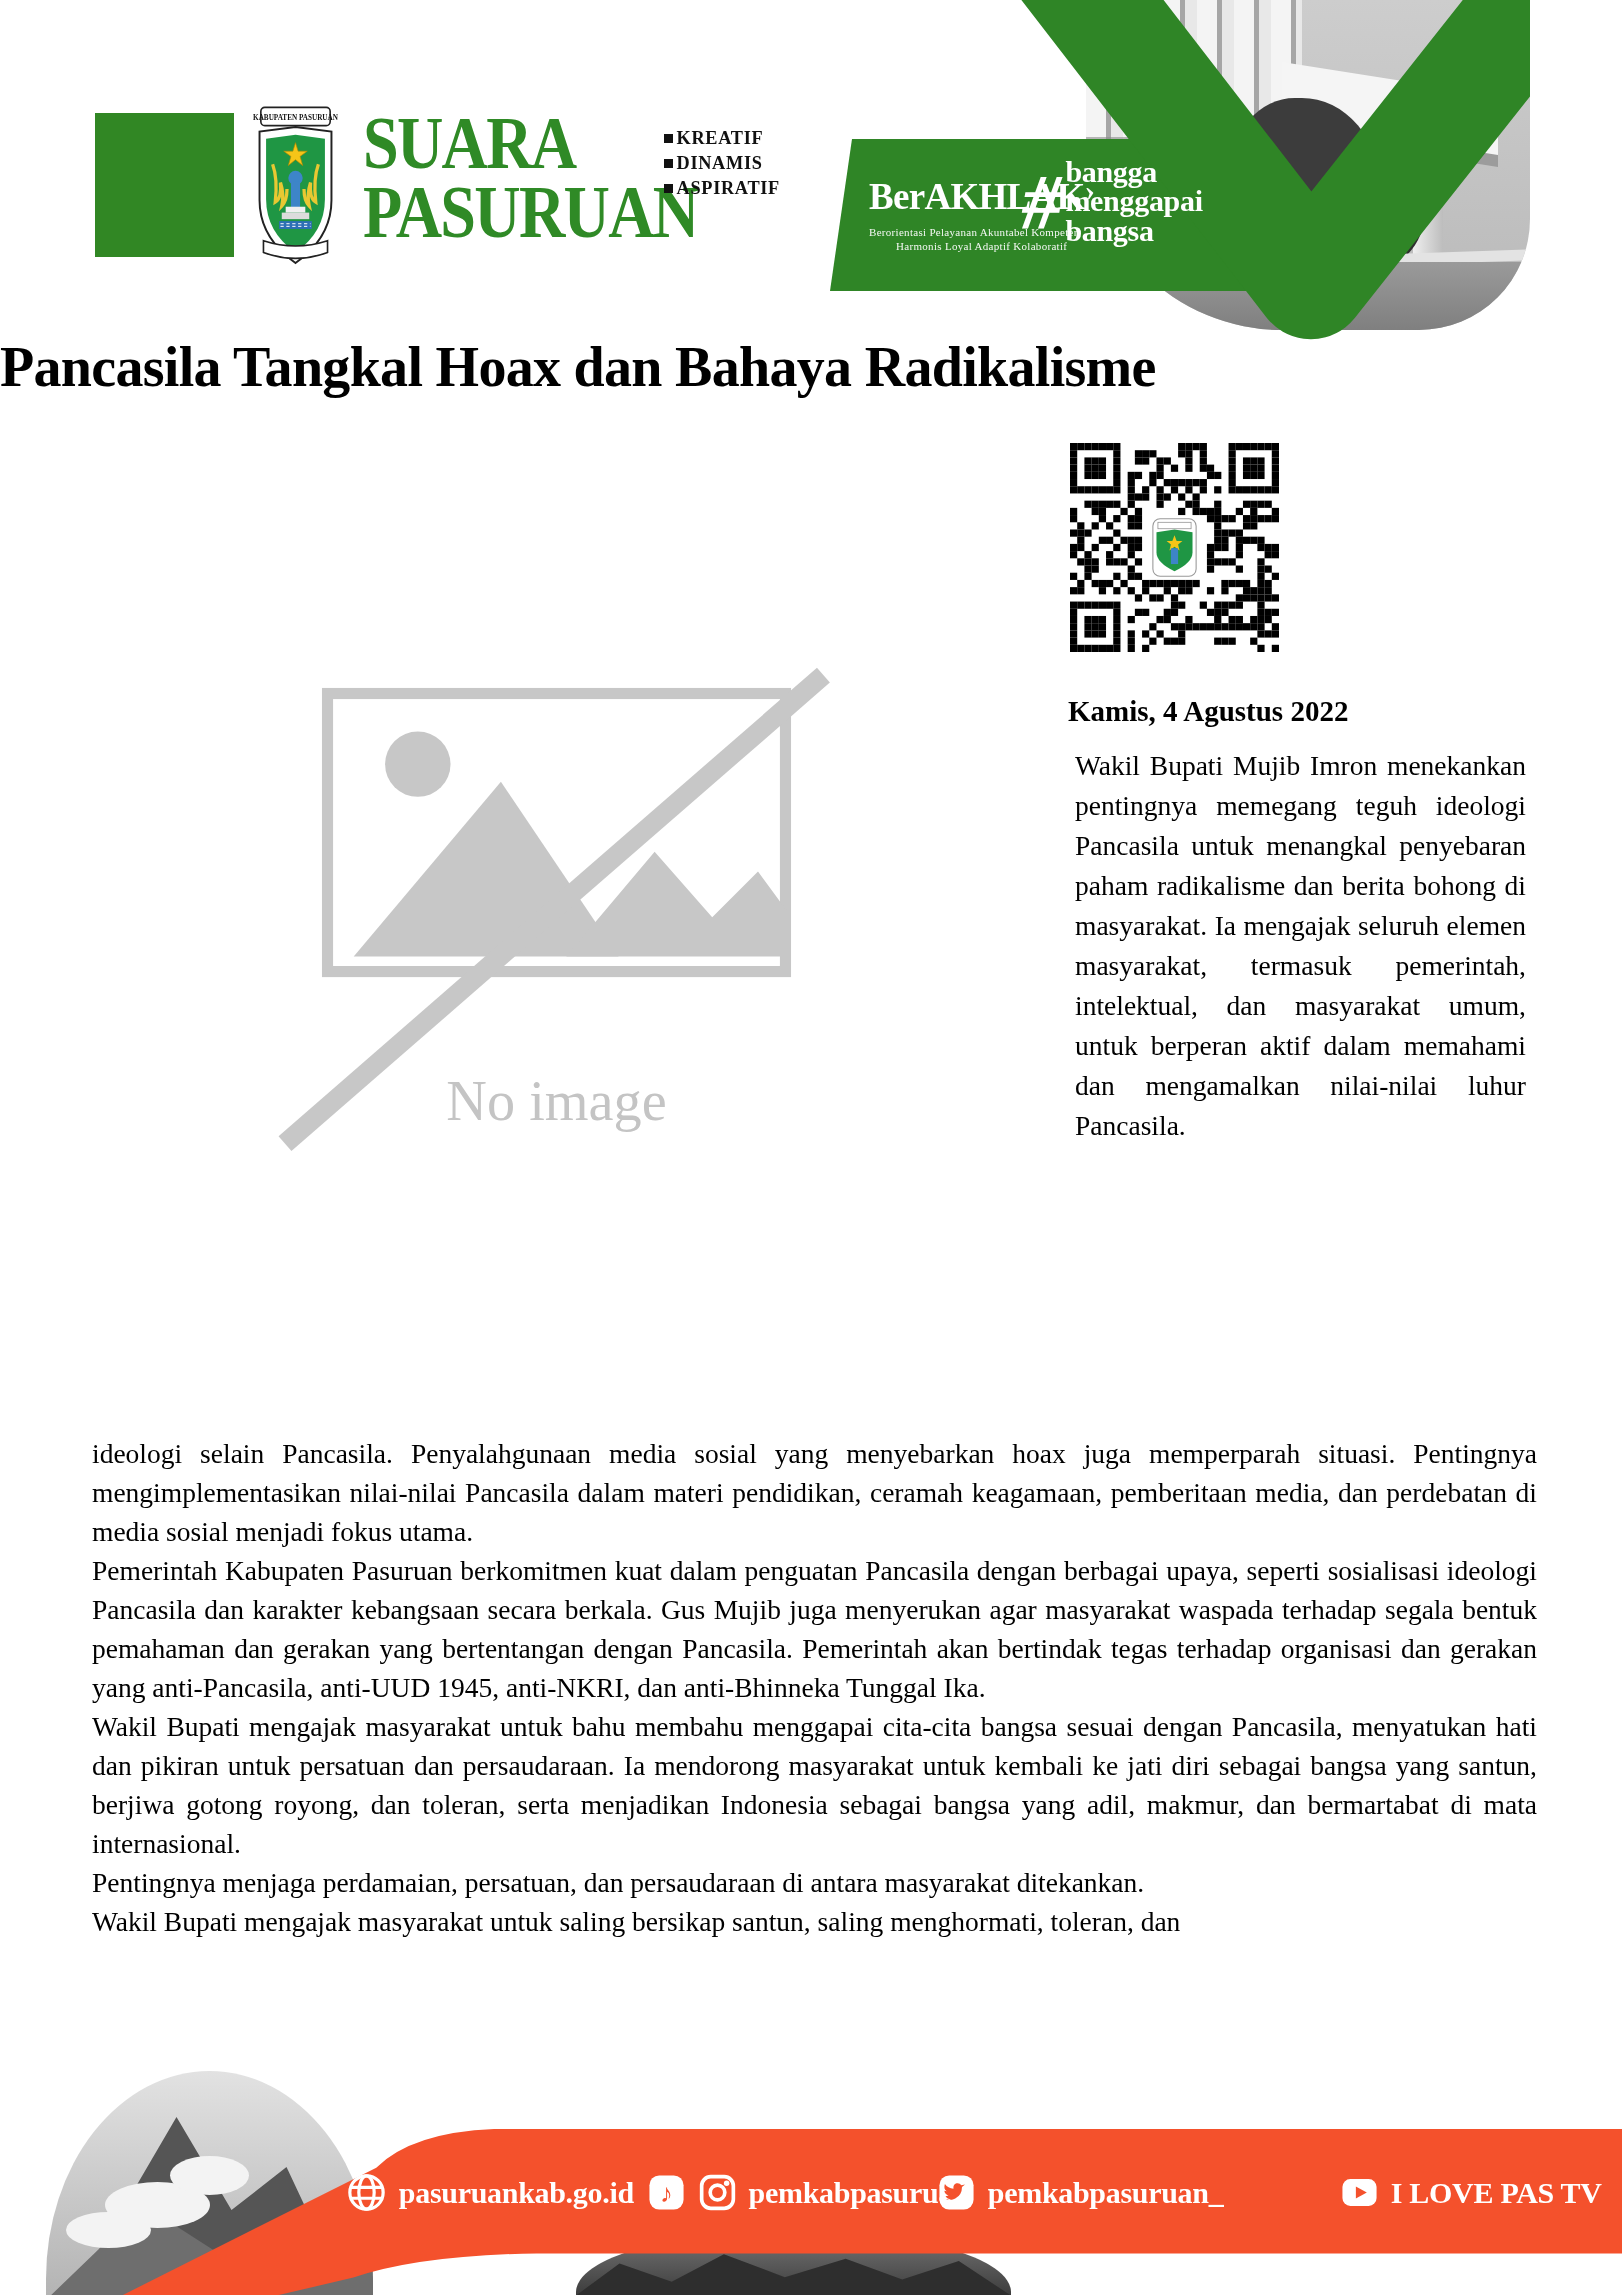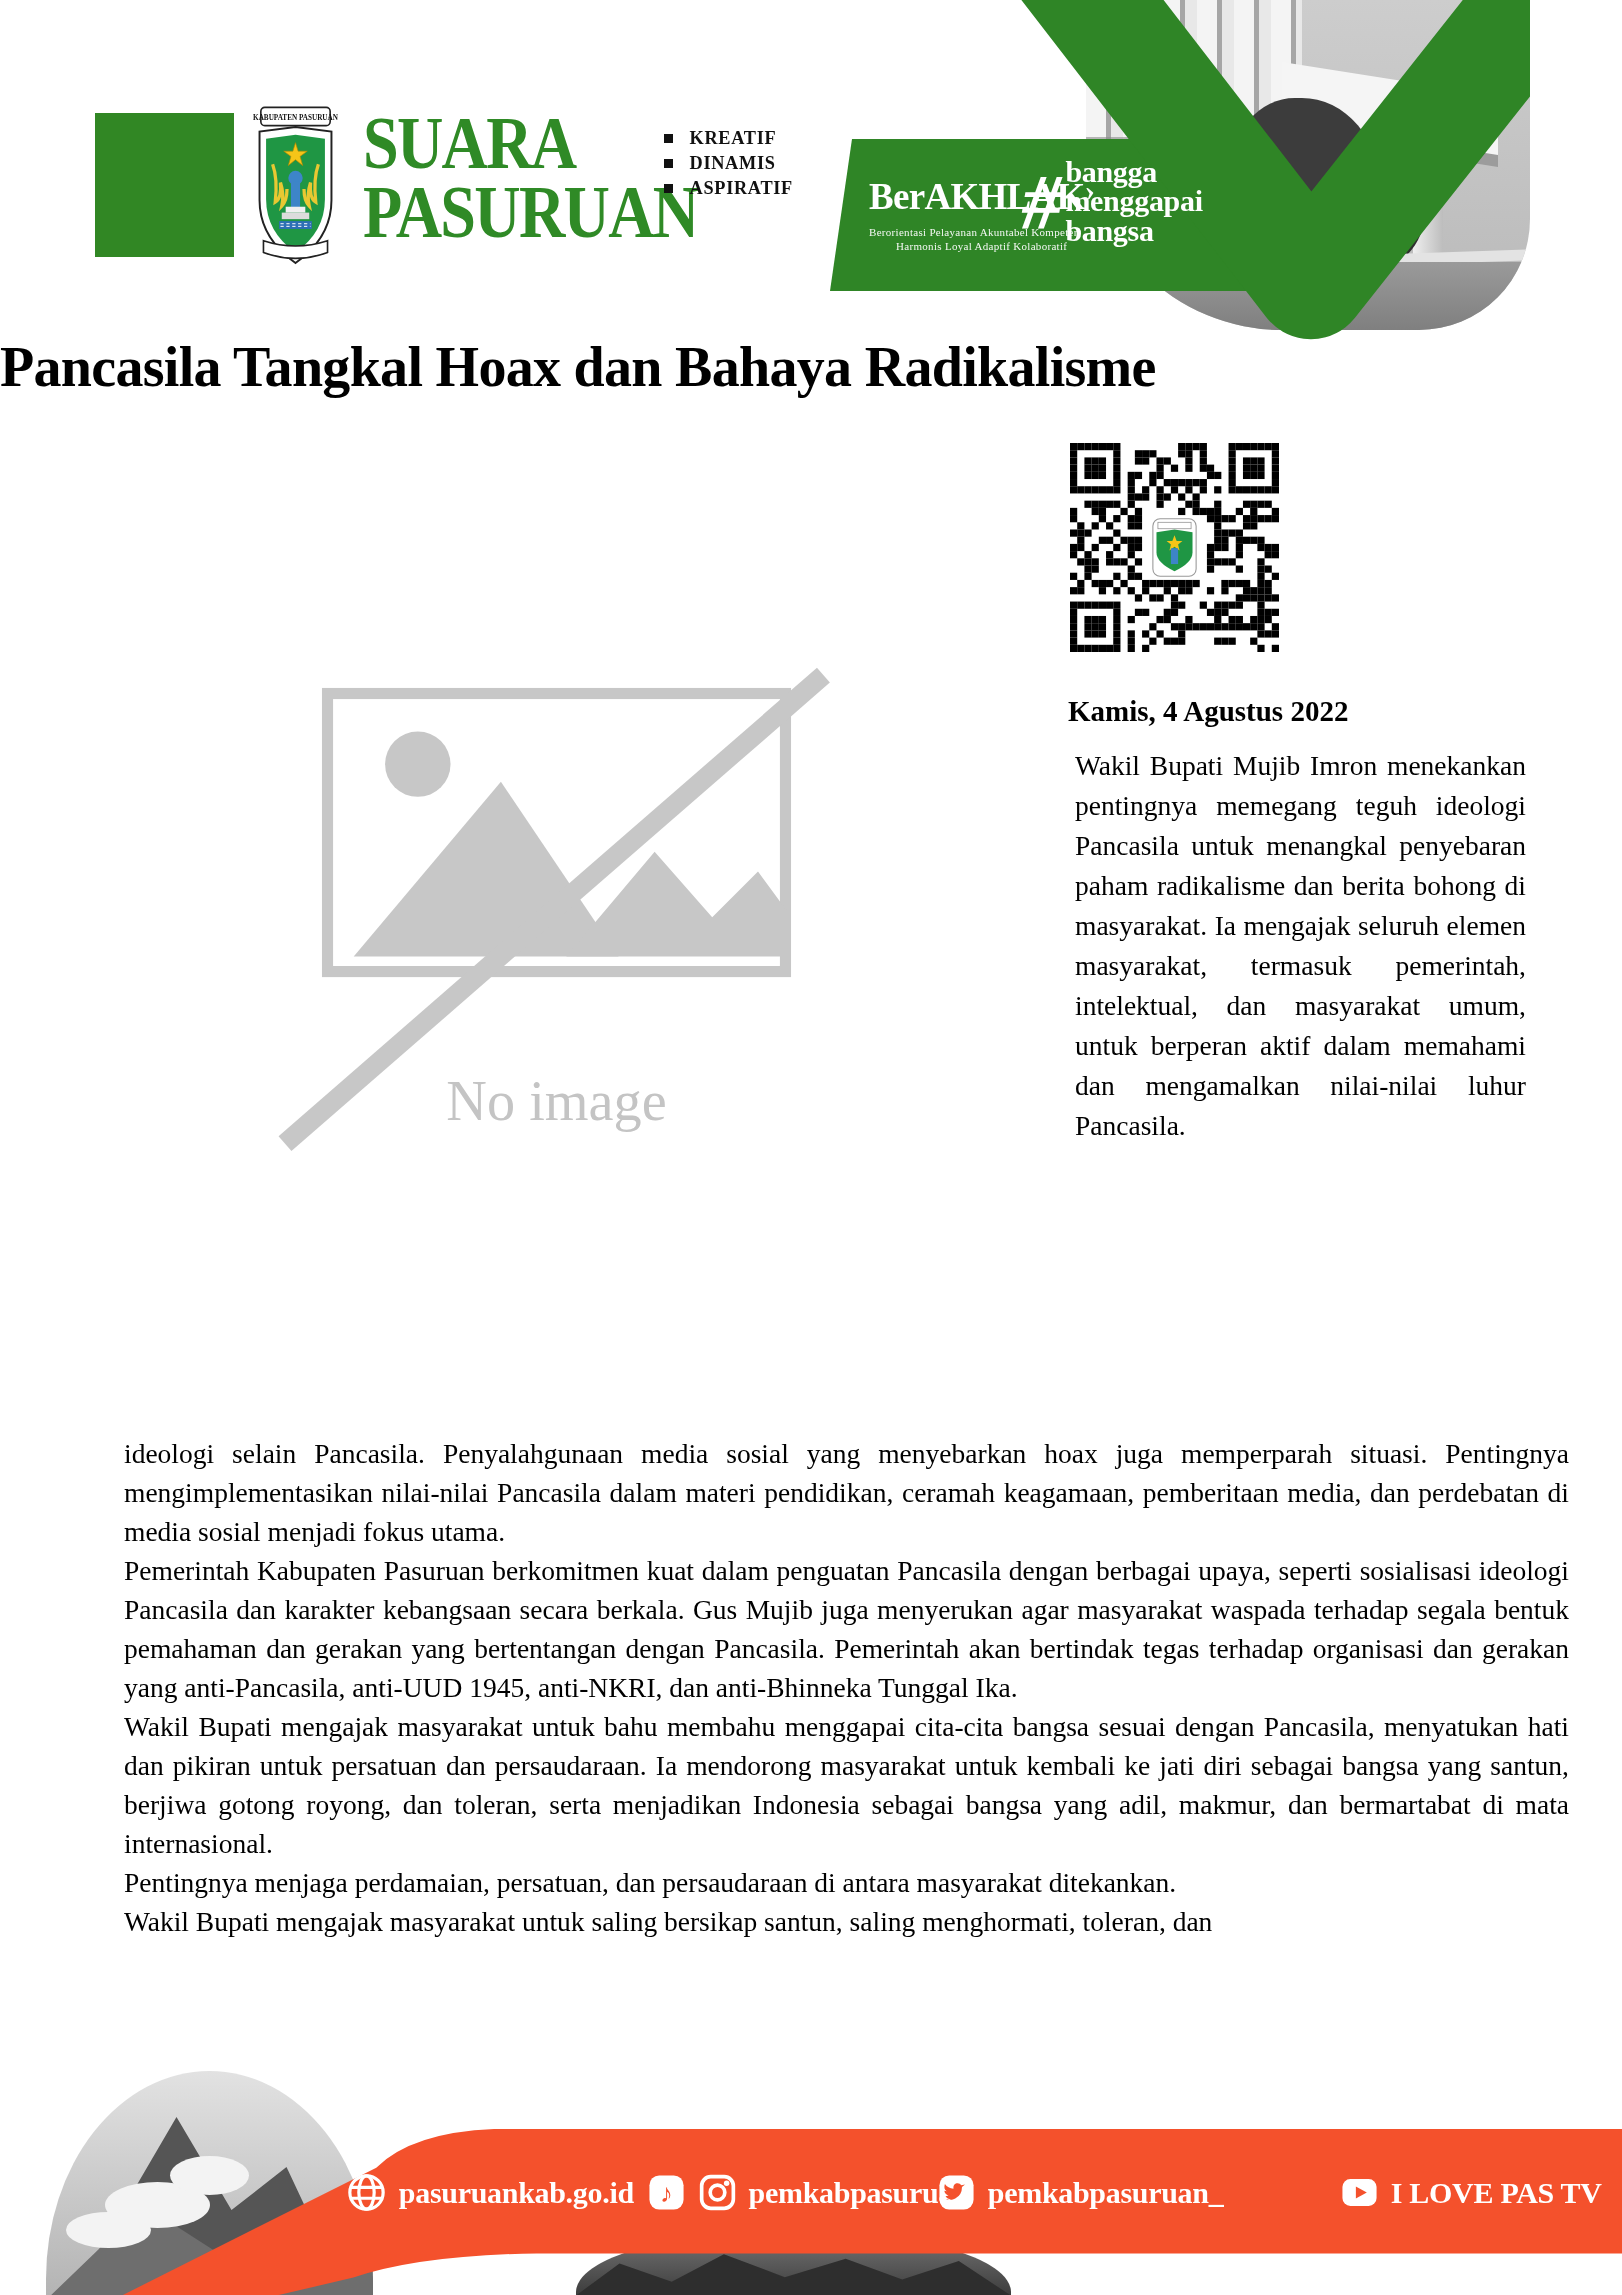--- a/index.html
+++ b/index.html
@@ -22,40 +22,40 @@
   .kerb{position:absolute;left:0;top:257px;width:100%;height:10.5px;background:#e3e3e3;transform:rotate(-2deg);}
   #hdr-v{left:0;top:0;width:1623px;height:406px;clip-path:inset(0 93px 0 0);}
   #hdr-band{left:830px;top:139px;width:419px;height:152px;background:#2F8526;
             clip-path:polygon(22px 0,100% 0,100% 100%,0 100%);}
   #green-rect{left:95px;top:113px;width:139px;height:144px;background:#318724;}
   #masthead{left:363px;top:109px;transform:scaleX(.88);transform-origin:left top;
             color:#2F8A26;font-weight:bold;letter-spacing:-2px;line-height:.95;}
   #masthead .l1{font-size:73px;}
   #masthead .l2{font-size:73px;}
   #tagline{left:664px;top:126px;}
-  .tag-row{display:flex;align-items:center;gap:17px;height:25px;text-align:center;}
+  .tag-row{display:flex;align-items:center;gap:4px;height:25px;text-align:center;}
   .tag-sq{width:8.5px;height:8.5px;background:#111;}
   .tag-txt{font-size:18.3px;font-weight:bold;letter-spacing:0.7px;color:#111;}
   #berakhlak{left:869px;top:175px;color:#fff;}
   #berakhlak .big{font-size:37px;font-weight:bold;letter-spacing:-0.7px;}
   #berakhlak .chev{display:inline-block;font-size:29px;transform:translateY(-9.2px) rotate(-8deg);font-weight:bold;}
   #berakhlak .sub{margin-top:6.5px;font-size:11px;line-height:14.4px;opacity:.95;letter-spacing:0.3px;}
   #hashtag{left:1022px;top:157px;color:#fff;display:flex;align-items:center;}
   #hashtag .hash{font-size:79px;font-weight:bold;font-style:italic;line-height:1;margin-right:3.9px;}
   #hashtag .words{font-size:30px;font-weight:bold;line-height:29.4px;letter-spacing:-0.3px;}
 
   
   #title{left:0;top:335px;width:1623px;text-align:left;font-size:56px;font-weight:bold;letter-spacing:-0.7px;color:#000;}
   #qr{left:1070px;top:443px;width:209px;height:209px;}
   #date{left:1068px;top:695px;font-size:29px;font-weight:bold;color:#000;}
   #rightcol{left:1067px;top:738px;width:467px;font-size:27.5px;line-height:40px;text-align:justify;color:#000;}
   #rightcol p{margin:8px;}
   #rightcol p.cont{text-align-last:justify;}
   #fullwidth{left:92px;top:1434px;width:1445px;height:633px;overflow:hidden;
-             font-size:27.5px;line-height:39px;text-align:justify;color:#000;margin-left:32px;}
+             font-size:27.5px;line-height:39px;text-align:justify;color:#000;}
   #fullwidth p{margin:0;}
   #noimage{left:275px;top:615px;width:563px;height:543px;}
 
   
   #dome1{left:46px;top:2071px;width:327px;height:224px;overflow:hidden;
          border-radius:170px 170px 0 0 / 216px 216px 0 0;background:linear-gradient(#e2e2e2,#b4b4b4);}
   .mt-far{position:absolute;left:26px;top:46px;width:275px;height:179px;background:#555;
           clip-path:polygon(0 100%,38% 0,58% 52%,78% 28%,100% 100%);}
   .mt-near{position:absolute;left:0px;top:124px;width:327px;height:105px;background:#6e6e6e;
            clip-path:polygon(0 100%,30% 10%,60% 70%,100% 35%,100% 100%);}

